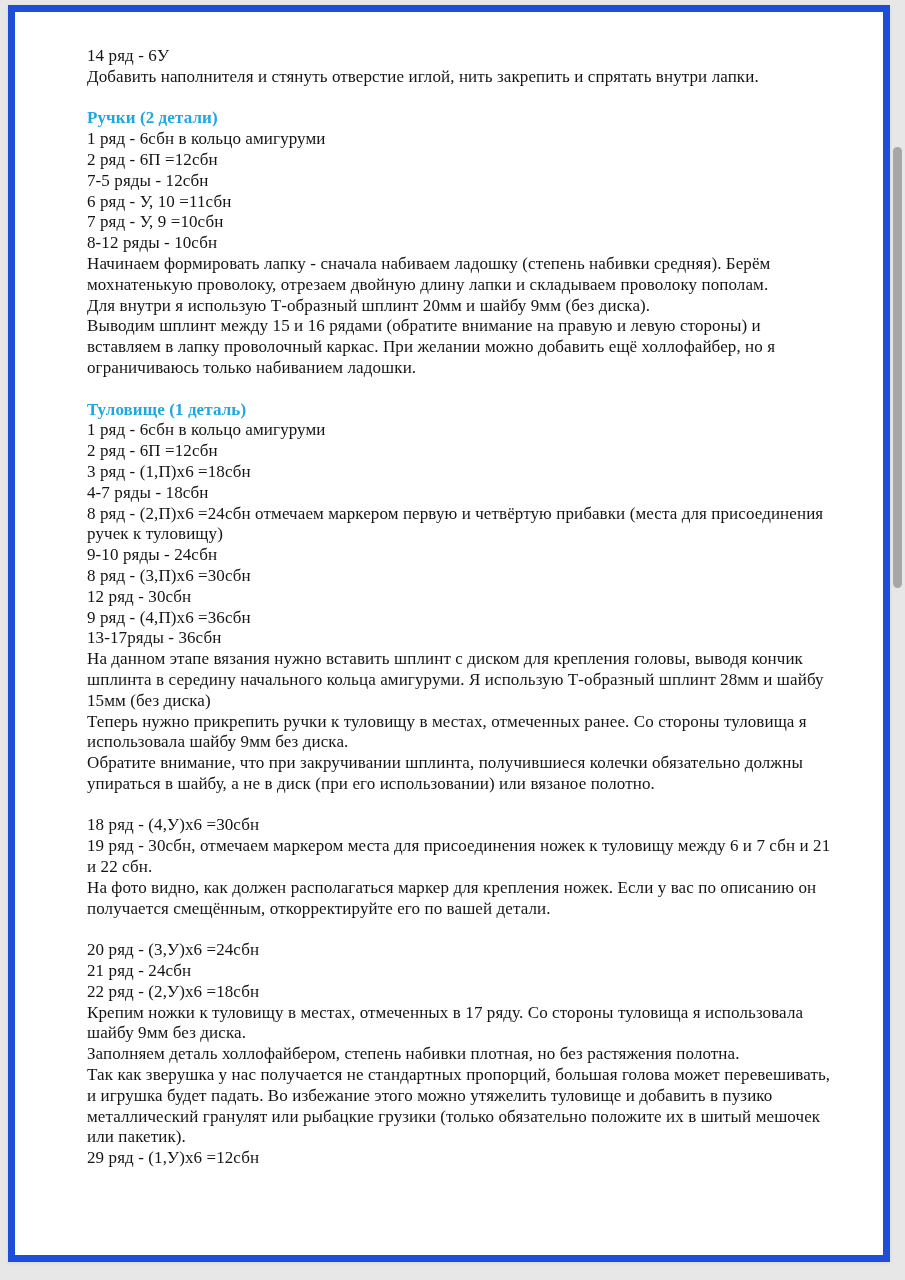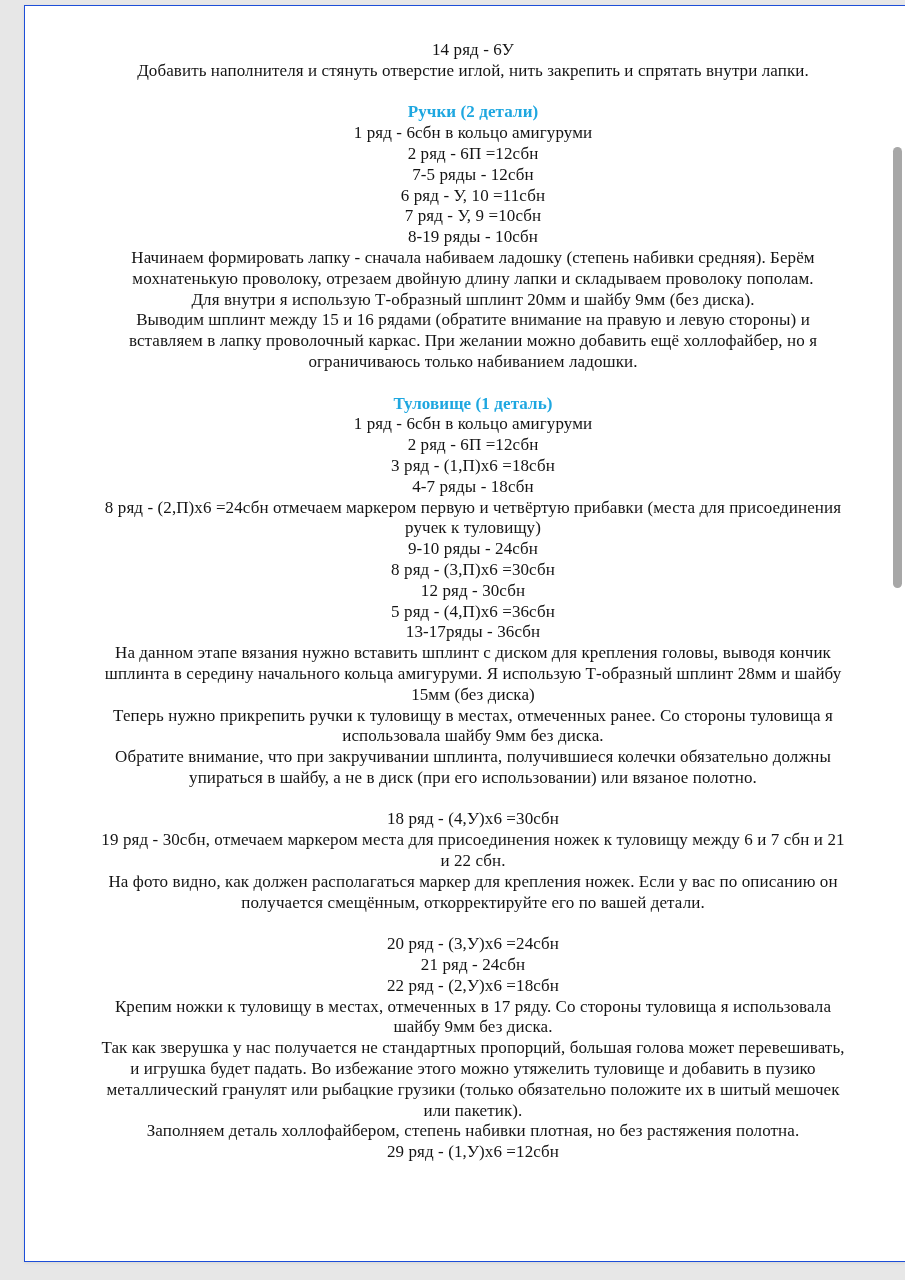--- a/index.html
+++ b/index.html
@@ -9,29 +9,28 @@
   body {
     width: 905px;
     height: 1280px;
     background: #e7e7e7;
     position: relative;
     overflow: hidden;
     font-family: "Liberation Serif", "DejaVu Serif", serif;
   }
   .page {
     position: absolute;
-    left: 24px;
+    left: 8px;
     top: 5px;
     width: 882px;
     height: 1257px;
     background: #ffffff;
-    border: 1px solid #1d4ed8;
+    border: 7px solid #1d4ed8;
     box-sizing: border-box;
     box-shadow: 0 1px 3px rgba(0,0,0,0.08);
-    text-align: center;
   }
   .content {
     position: absolute;
     left: 72px;
     top: 34px;
     width: 752px;
     font-size: 17px;
     line-height: 20.8px;
     color: #141414;
     letter-spacing: 0.1px;
@@ -71,46 +70,46 @@
 <div class="page">
   <div class="content" id="doc-content">
       <p class="body">14 ряд - 6У</p>
       <p class="body">Добавить наполнителя и стянуть отверстие иглой, нить закрепить и спрятать внутри лапки.</p>
       <p class="heading gap-before">Ручки (2 детали)</p>
       <p class="body">1 ряд - 6сбн в кольцо амигуруми</p>
       <p class="body">2 ряд - 6П =12сбн</p>
       <p class="body">7-5 ряды - 12сбн</p>
       <p class="body">6 ряд - У, 10 =11сбн</p>
       <p class="body">7 ряд - У, 9 =10сбн</p>
-      <p class="body">8-19 ряды - 10сбн</p>
+      <p class="body">8-12 ряды - 10сбн</p>
       <p class="body">Начинаем формировать лапку - сначала набиваем ладошку (степень набивки средняя). Берём мохнатенькую проволоку, отрезаем двойную длину лапки и складываем проволоку пополам.</p>
       <p class="body">Для внутри я использую Т-образный шплинт 20мм и шайбу 9мм (без диска).</p>
       <p class="body">Выводим шплинт между 15 и 16 рядами (обратите внимание на правую и левую стороны) и вставляем в лапку проволочный каркас. При желании можно добавить ещё холлофайбер, но я ограничиваюсь только набиванием ладошки.</p>
       <p class="heading gap-before">Туловище (1 деталь)</p>
       <p class="body">1 ряд - 6сбн в кольцо амигуруми</p>
       <p class="body">2 ряд - 6П =12сбн</p>
       <p class="body">3 ряд - (1,П)х6 =18сбн</p>
       <p class="body">4-7 ряды - 18сбн</p>
       <p class="body">8 ряд - (2,П)х6 =24сбн отмечаем маркером первую и четвёртую прибавки (места для присоединения ручек к туловищу)</p>
       <p class="body">9-10 ряды - 24сбн</p>
       <p class="body">8 ряд - (3,П)х6 =30сбн</p>
       <p class="body">12 ряд - 30сбн</p>
-      <p class="body">5 ряд - (4,П)х6 =36сбн</p>
+      <p class="body">9 ряд - (4,П)х6 =36сбн</p>
       <p class="body">13-17ряды - 36сбн</p>
       <p class="body">На данном этапе вязания нужно вставить шплинт с диском для крепления головы, выводя кончик шплинта в середину начального кольца амигуруми. Я использую Т-образный шплинт 28мм и шайбу 15мм (без диска)</p>
       <p class="body">Теперь нужно прикрепить ручки к туловищу в местах, отмеченных ранее. Со стороны туловища я использовала шайбу 9мм без диска.</p>
       <p class="body">Обратите внимание, что при закручивании шплинта, получившиеся колечки обязательно должны упираться в шайбу, а не в диск (при его использовании) или вязаное полотно.</p>
       <p class="body gap-before">18 ряд - (4,У)х6 =30сбн</p>
       <p class="body">19 ряд - 30сбн, отмечаем маркером места для присоединения ножек к туловищу между 6 и 7 сбн и 21 и 22 сбн.</p>
       <p class="body">На фото видно, как должен располагаться маркер для крепления ножек. Если у вас по описанию он получается смещённым, откорректируйте его по вашей детали.</p>
       <p class="body gap-before">20 ряд - (3,У)х6 =24сбн</p>
       <p class="body">21 ряд - 24сбн</p>
       <p class="body">22 ряд - (2,У)х6 =18сбн</p>
       <p class="body">Крепим ножки к туловищу в местах, отмеченных в 17 ряду. Со стороны туловища я использовала шайбу 9мм без диска.</p>
+      <p class="body">Заполняем деталь холлофайбером, степень набивки плотная, но без растяжения полотна.</p>
       <p class="body">Так как зверушка у нас получается не стандартных пропорций, большая голова может перевешивать, и игрушка будет падать. Во избежание этого можно утяжелить туловище и добавить в пузико металлический гранулят или рыбацкие грузики (только обязательно положите их в шитый мешочек или пакетик).</p>
-      <p class="body">Заполняем деталь холлофайбером, степень набивки плотная, но без растяжения полотна.</p>
       <p class="body">29 ряд - (1,У)х6 =12сбн</p>
     </div>
 </div>
 
 <div class="scrollbar-track">
   <div class="scrollbar-thumb"></div>
 </div>
 
 </body></html>

